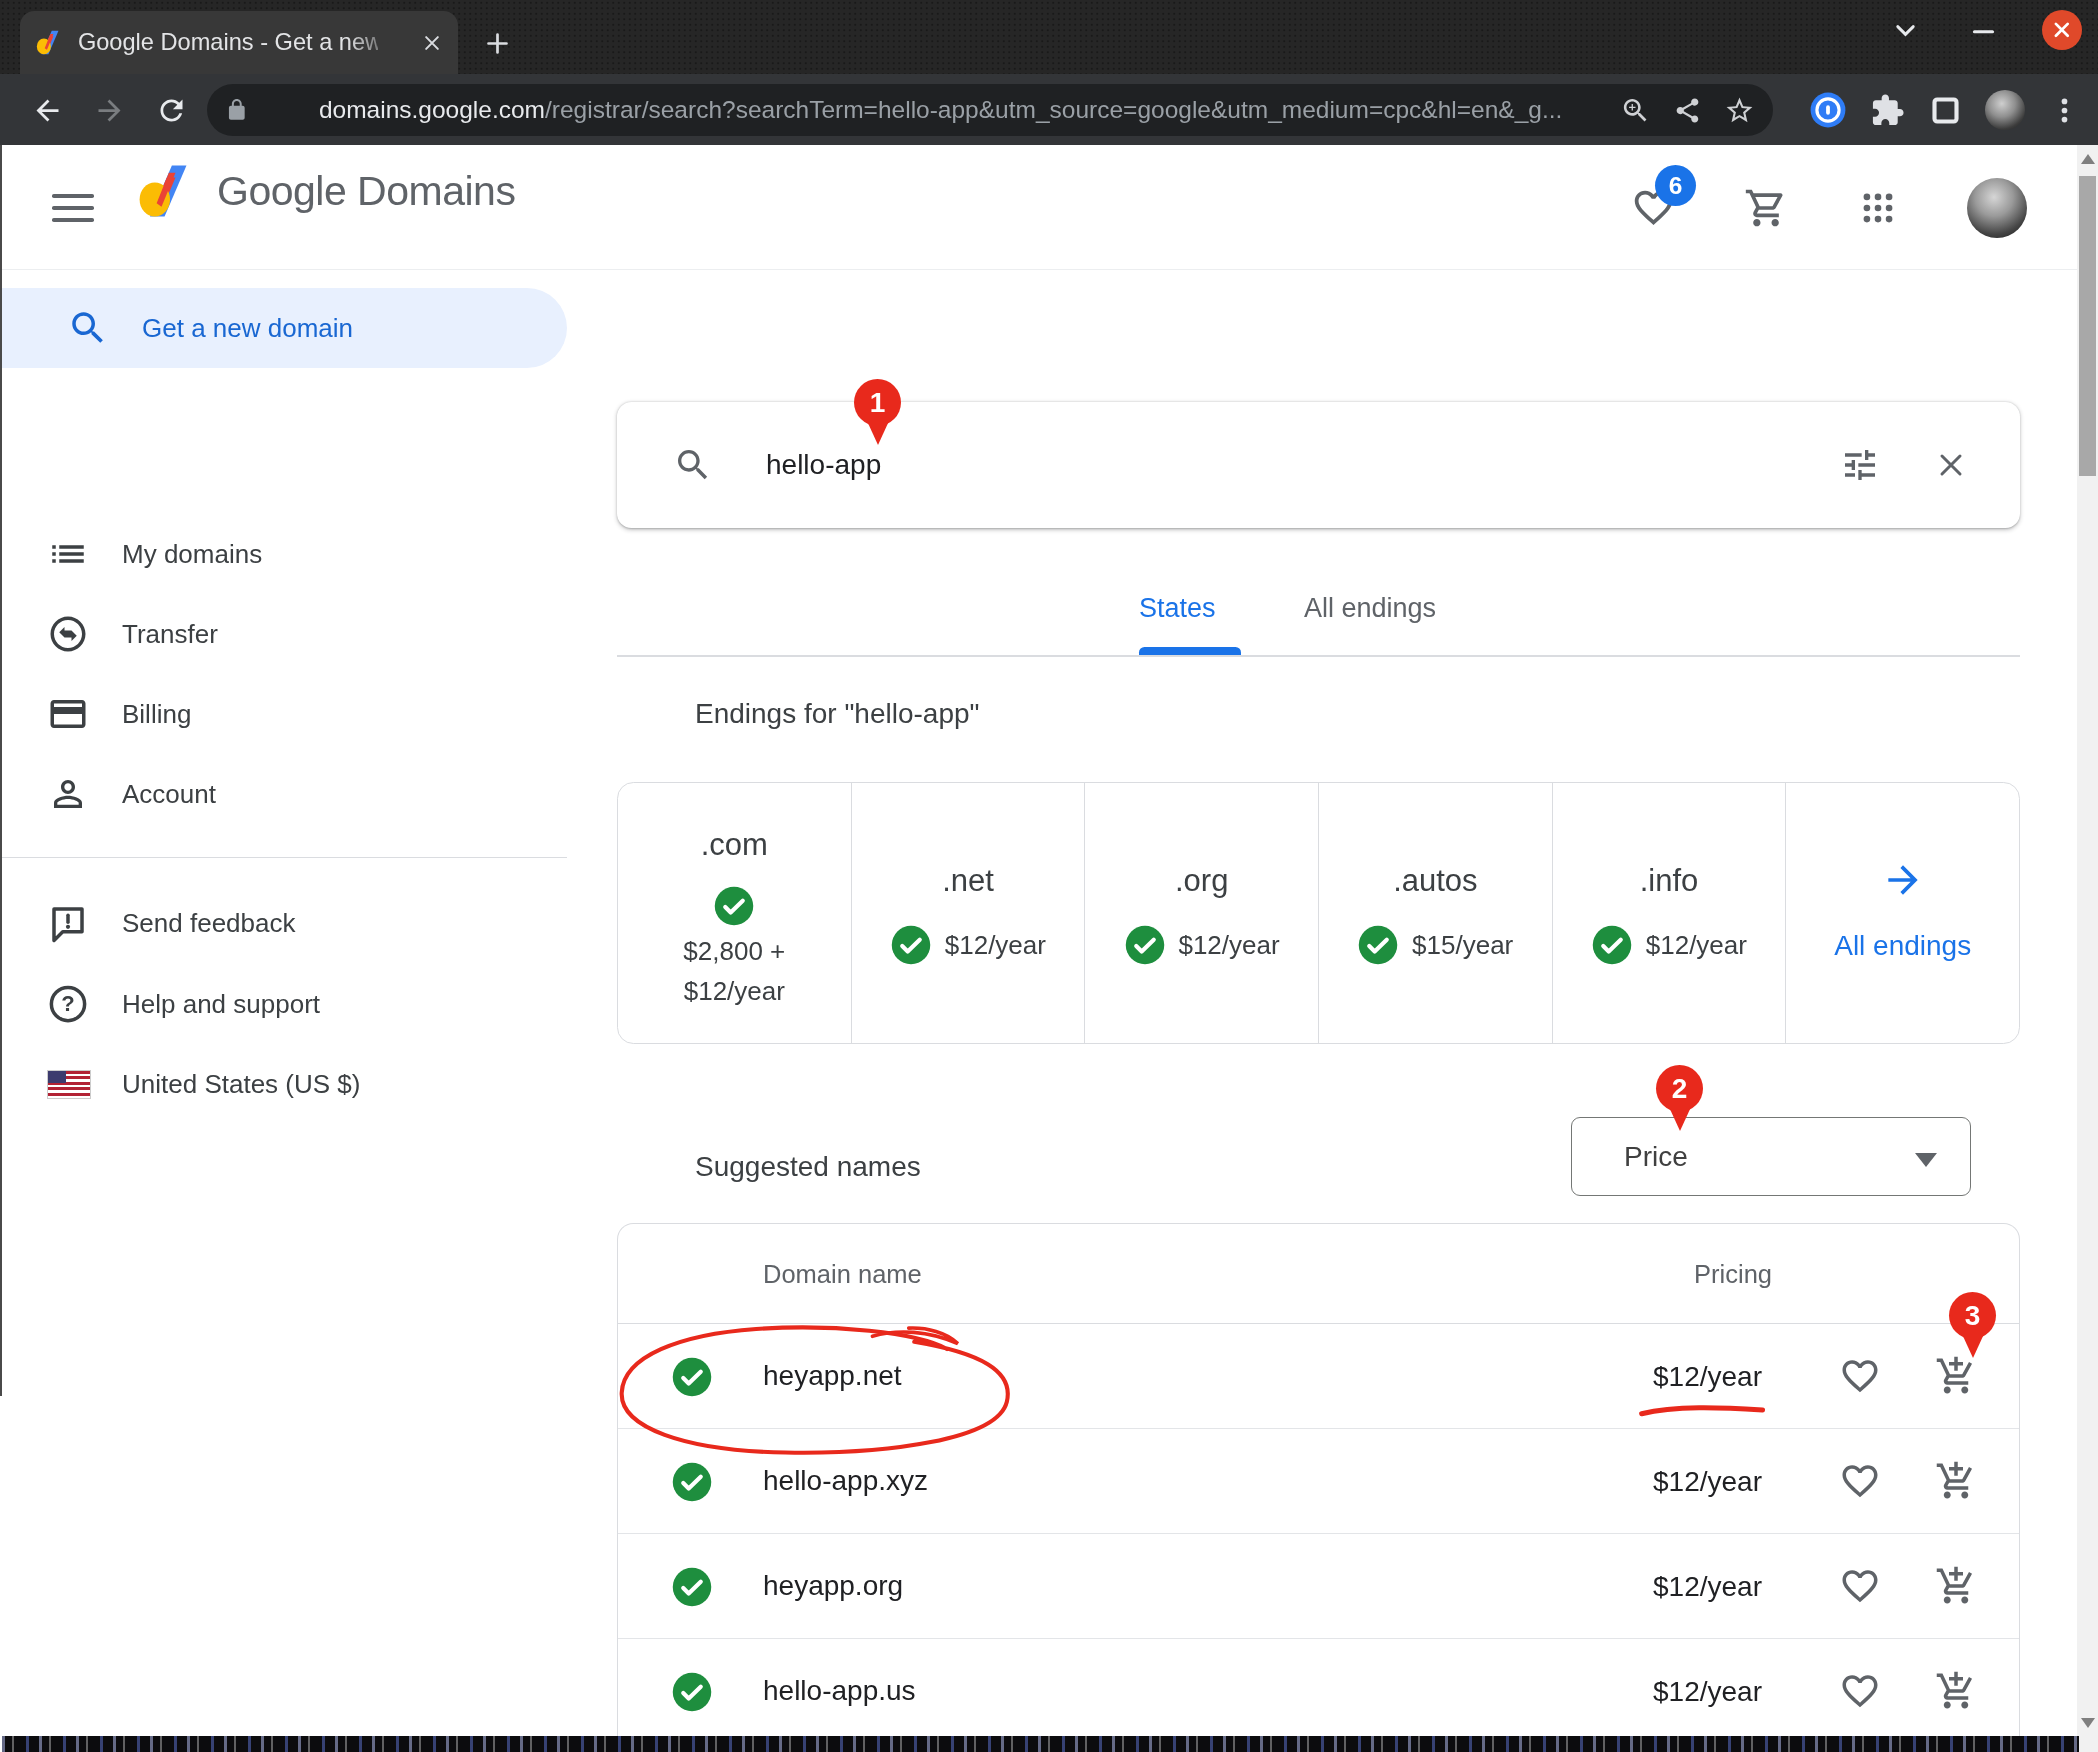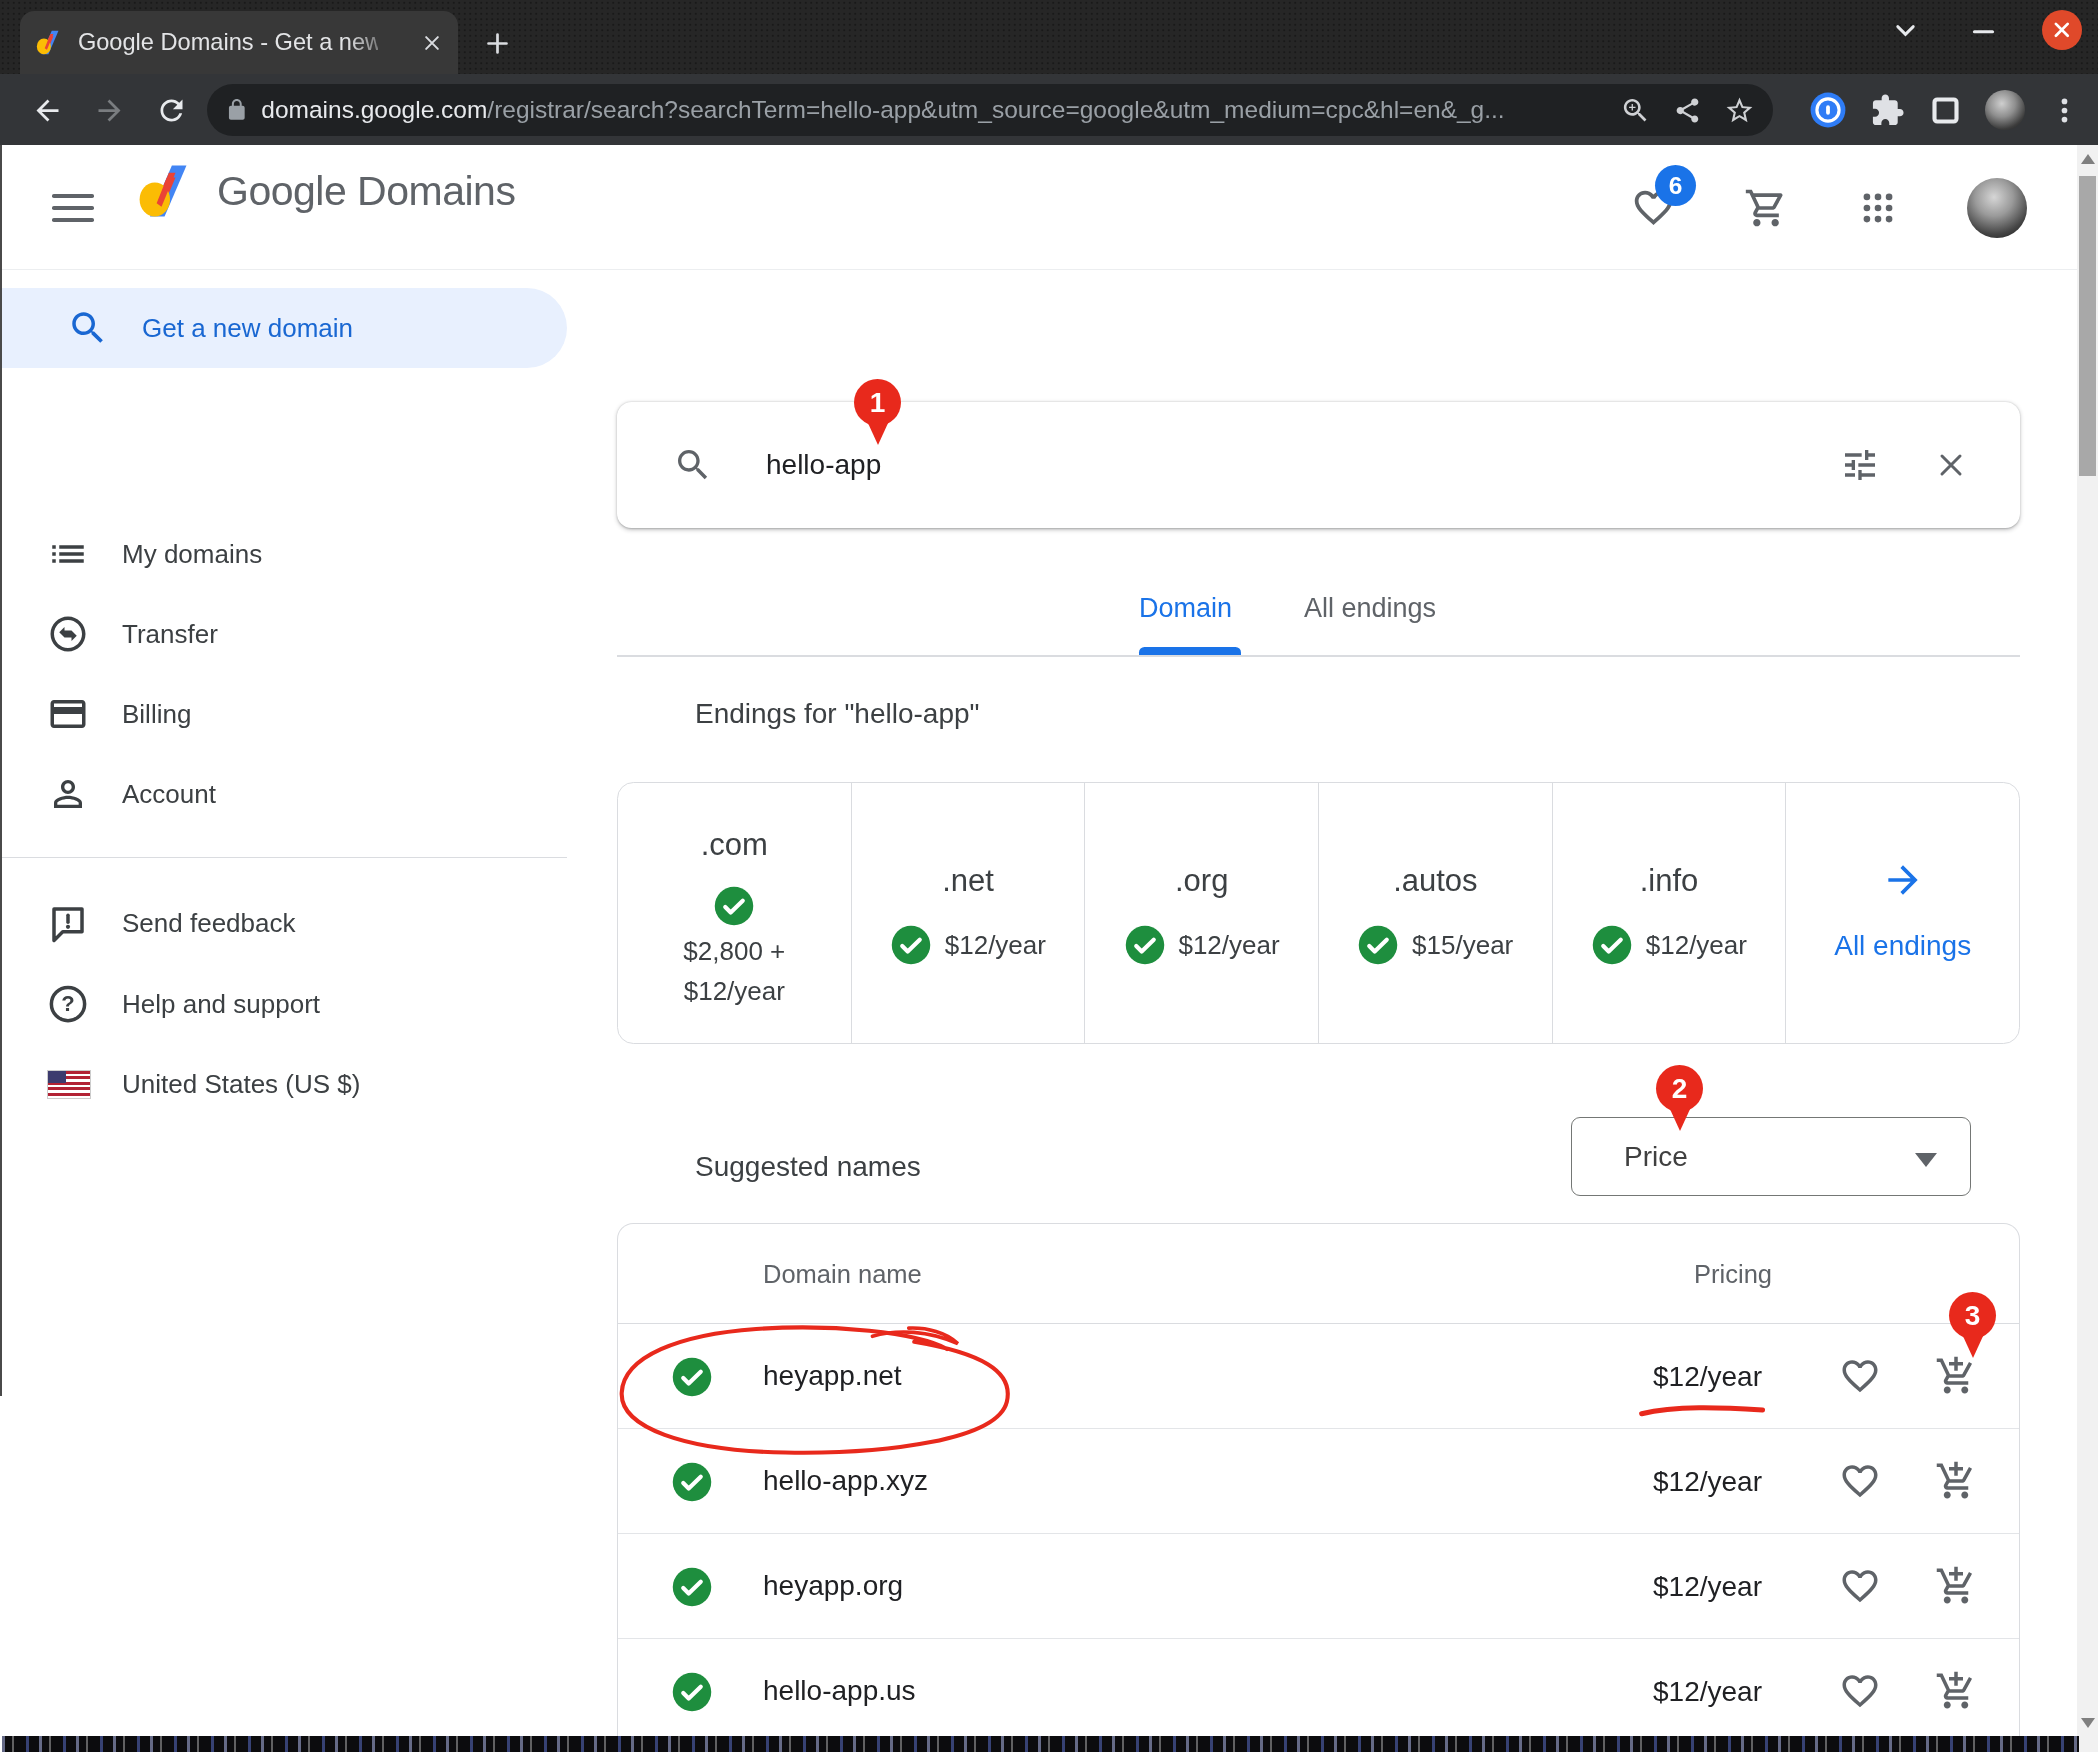--- a/index.html
+++ b/index.html
@@ -22,21 +22,21 @@
   .wincontrols { position:absolute; right:16.4px; top:0; height:60px; display:flex; align-items:center; gap:38px; }
   .winbtn { width:40px; height:40px; display:flex; align-items:center; justify-content:center; }
   .close-circle { width:40px; height:40px; border-radius:50%; background:#e0492a; display:flex;
     align-items:center; justify-content:center; }
 
   .toolbar { position:absolute; left:0; top:74px; width:2098px; height:72px; background:#333538;
     display:flex; align-items:center; }
   .navbtn { width:51px; height:51px; display:flex; align-items:center; justify-content:center; flex:none; }
   .omnibox { position:absolute; left:207px; top:10px; width:1566px; height:52px; background:#1f2123;
     border-radius:26px; display:flex; align-items:center; padding:0 18px; }
-  .url { margin-left:12.7px; font-size:24.5px; white-space:nowrap; overflow:hidden; flex:1; }
+  .url { margin-left:12.7px; font-size:24.5px; white-space:nowrap; overflow:hidden; flex:1;text-align:center; }
   .url .host { color:#e8eaed; }
   .url .path { color:#9aa0a6; }
   .omni-icons { display:flex; align-items:center; gap:22px; flex:none; }
   .ext-icons { position:absolute; right:18px; top:10px; height:52px; display:flex; align-items:center; gap:23.6px; }
   .avatar-sm { width:40px; height:40px; border-radius:50%;
     background:radial-gradient(circle at 42% 34%, #cfcfcf 0%, #8f8f8f 38%, #3c3c3c 72%, #141414 100%); }
 
   
   .page { position:absolute; left:0; top:145px; width:2098px; height:1251px; background:#fff;
     border-left:2.7px solid #4a4a4a; }
@@ -377,21 +377,21 @@
         <svg width="36" height="36" viewBox="0 0 24 24">
             <path d="M6 6l12 12M18 6L6 18" stroke="#5f6368" stroke-width="2" stroke-linecap="round"></path>
           </svg>
       </span>
     </div>
     <div class="marker" style="left:852px; top:234px">
         <span>1</span>
       </div>
 
     <div class="rtabs">
-      <span class="rtab results">Domain</span>
+      <span class="rtab results">States</span>
       <span class="rtab endings">All endings</span>
       <span class="tab-indicator"></span>
     </div>
     <div class="tabs-line"></div>
 
     <div class="sec-heading" style="left:693px; top:553px">Endings for "hello-app"</div>
 
     <div class="endings-card">
       <div class="ecol com">
         <div class="tld">.com</div>

